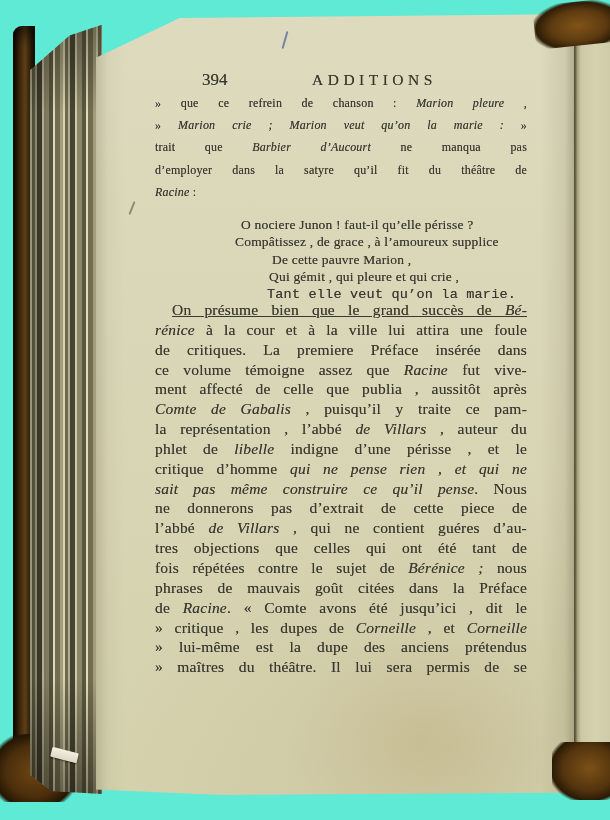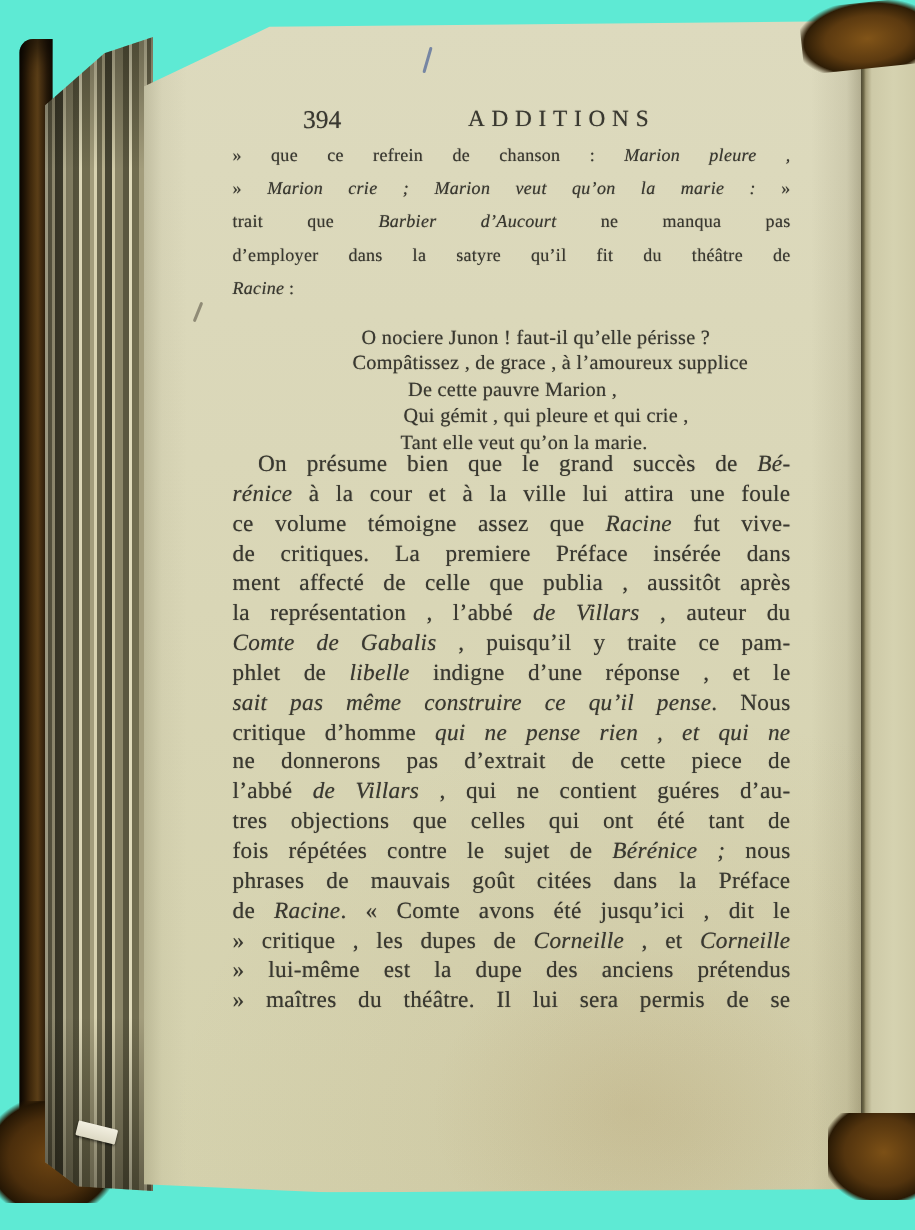--- a/index.html
+++ b/index.html
@@ -96,33 +96,33 @@
         <div class="tline just"><span>» </span><i>Marion crie ; Marion veut qu’on la marie : </i><span>»</span></div>
         <div class="tline just"><span>trait que </span><i>Barbier d’Aucourt</i><span> ne manqua pas</span></div>
         <div class="tline just"><span>d’employer dans la satyre qu’il fit du théâtre de</span></div>
         <div class="tline"><i>Racine</i><span> :</span></div>
       </div>
     <div class="block verse">
         <div class="tline" style="padding-left: 86px;"><span>O nociere Junon ! faut-il qu’elle périsse ?</span></div>
         <div class="tline" style="padding-left: 80px;"><span>Compâtissez , de grace , à l’amoureux supplice</span></div>
         <div class="tline" style="padding-left: 117px;"><span>De cette pauvre Marion ,</span></div>
         <div class="tline" style="padding-left: 114px;"><span>Qui gémit , qui pleure et qui crie ,</span></div>
-        <div class="tline" style="padding-left: 112px;"><span>Tant elle veut qu’on la marie.</span></div>
+        <div class="tline" style="padding-left: 112px; font-family: Liberation Mono, monospace;"><span>Tant elle veut qu’on la marie.</span></div>
       </div>
     <div class="block mainp">
-        <div class="tline just" style="padding-left: 17px;"><span>On présume bien que le grand succès de </span><i>Bé-</i></div>
+        <div class="tline just" style="padding-left: 17px; text-decoration: underline;"><span>On présume bien que le grand succès de </span><i>Bé-</i></div>
         <div class="tline just"><i>rénice</i><span> à la cour et à la ville lui attira une foule</span></div>
+        <div class="tline just"><span>de critiques. La premiere Préface insérée dans</span></div>
         <div class="tline just"><span>ce volume témoigne assez que </span><i>Racine</i><span> fut vive-</span></div>
-        <div class="tline just"><span>de critiques. La premiere Préface insérée dans</span></div>
         <div class="tline just"><span>ment affecté de celle que publia , aussitôt après</span></div>
+        <div class="tline just"><i>Comte de Gabalis</i><span> , puisqu’il y traite ce pam-</span></div>
         <div class="tline just"><span>la représentation , l’abbé </span><i>de Villars</i><span> , auteur du</span></div>
-        <div class="tline just"><i>Comte de Gabalis</i><span> , puisqu’il y traite ce pam-</span></div>
-        <div class="tline just"><span>phlet de </span><i>libelle</i><span> indigne d’une réponse , et le</span></div>
+        <div class="tline just"><span>phlet de </span><i>libelle</i><span> indigne d’une périsse , et le</span></div>
+        <div class="tline just"><span>critique d’homme </span><i>qui ne pense rien , et qui ne</i></div>
         <div class="tline just"><i>sait pas même construire ce qu’il pense</i><span>. Nous</span></div>
-        <div class="tline just"><span>critique d’homme </span><i>qui ne pense rien , et qui ne</i></div>
         <div class="tline just"><span>ne donnerons pas d’extrait de cette piece de</span></div>
         <div class="tline just"><span>l’abbé </span><i>de Villars</i><span> , qui ne contient guéres d’au-</span></div>
         <div class="tline just"><span>tres objections que celles qui ont été tant de</span></div>
         <div class="tline just"><span>fois répétées contre le sujet de </span><i>Bérénice ;</i><span> nous</span></div>
         <div class="tline just"><span>phrases de mauvais goût citées dans la Préface</span></div>
         <div class="tline just"><span>de </span><i>Racine</i><span>. « Comte avons été jusqu’ici , dit le</span></div>
         <div class="tline just"><span>» critique , les dupes de </span><i>Corneille</i><span> , et </span><i>Corneille</i></div>
         <div class="tline just"><span>» lui-même est la dupe des anciens prétendus</span></div>
         <div class="tline just"><span>» maîtres du théâtre. Il lui sera permis de se</span></div>
       </div>

